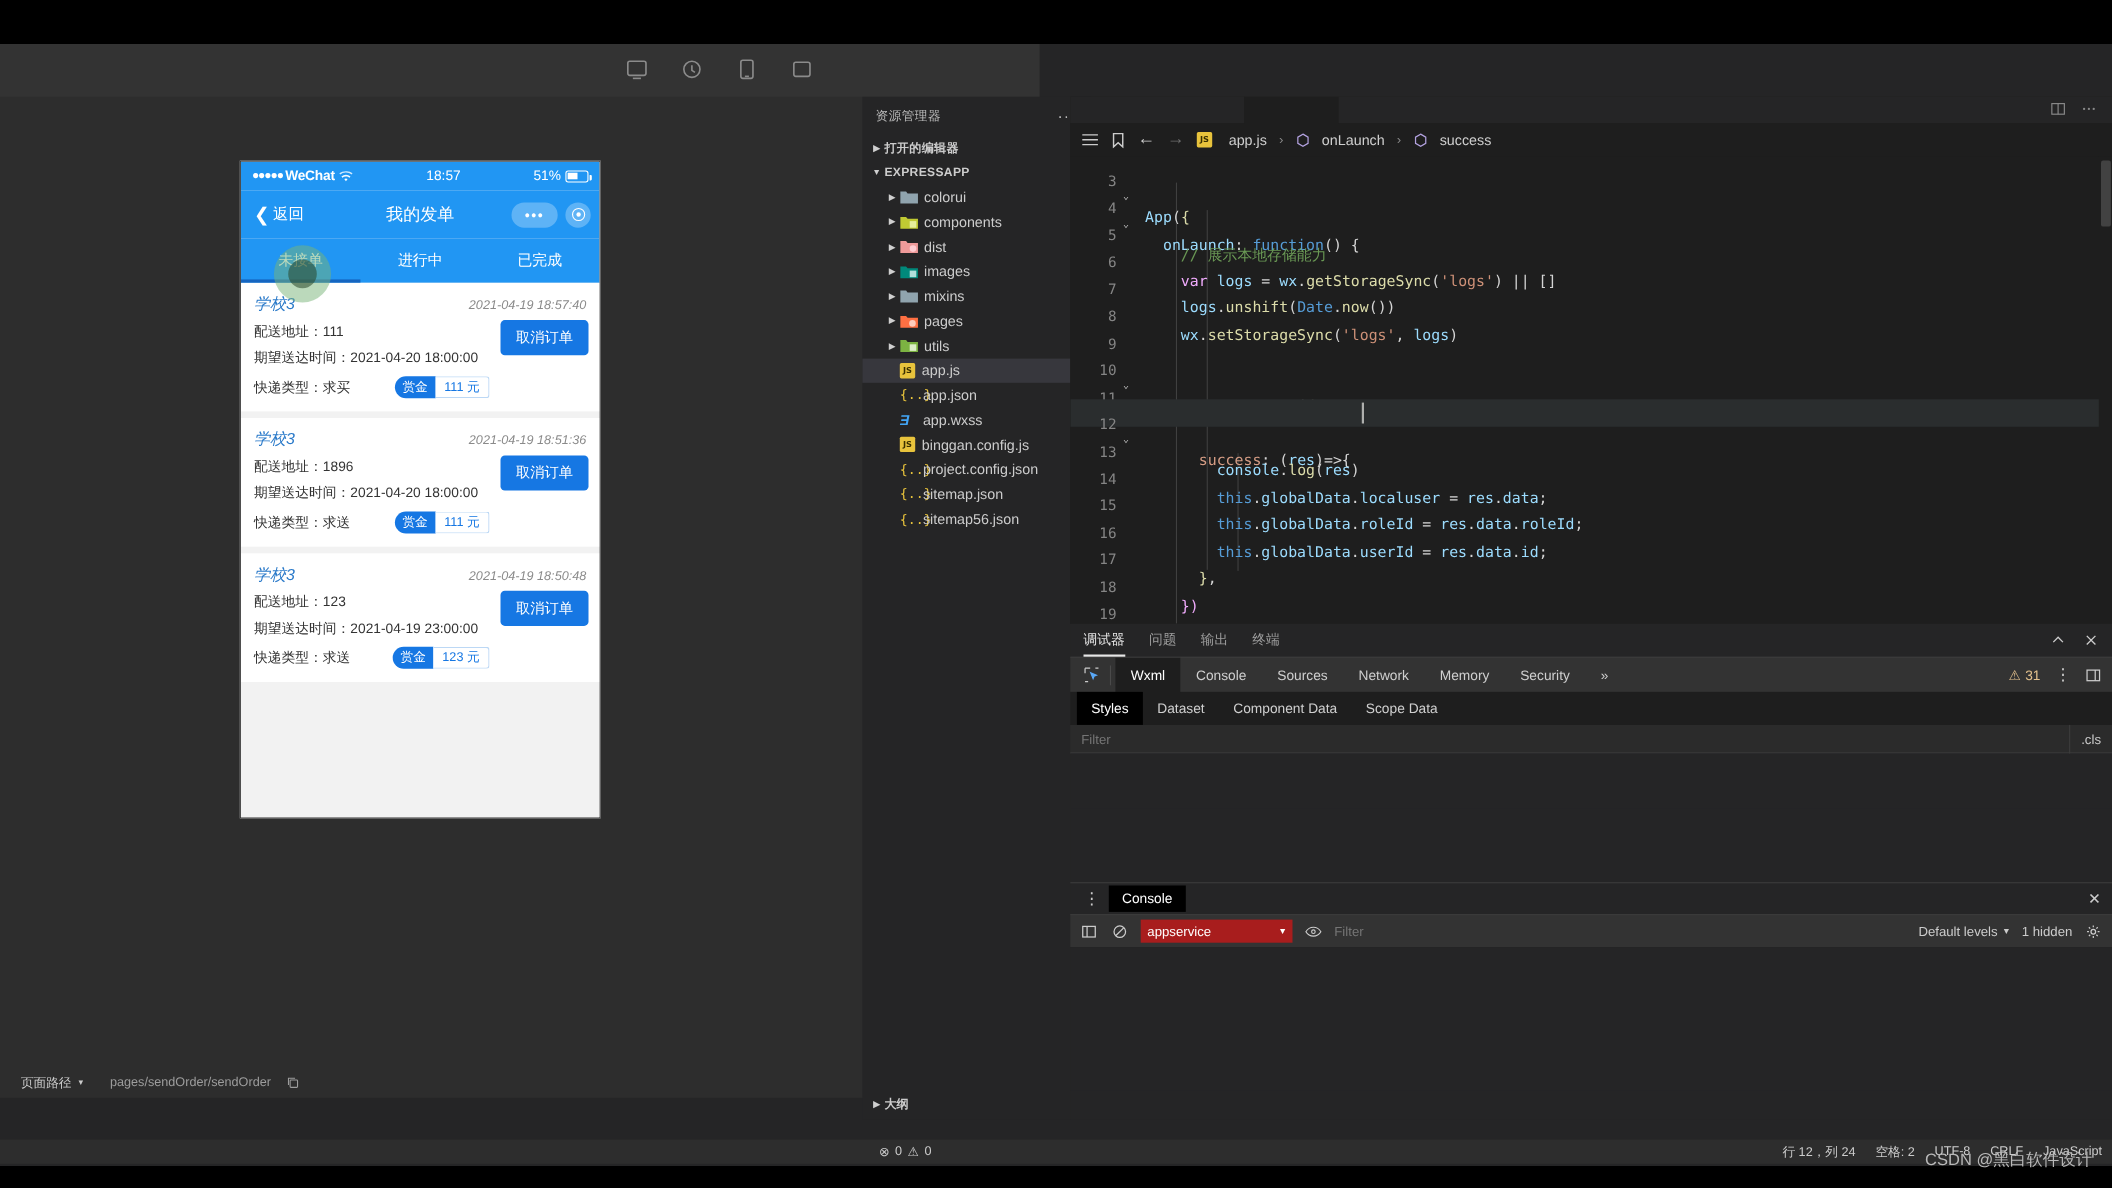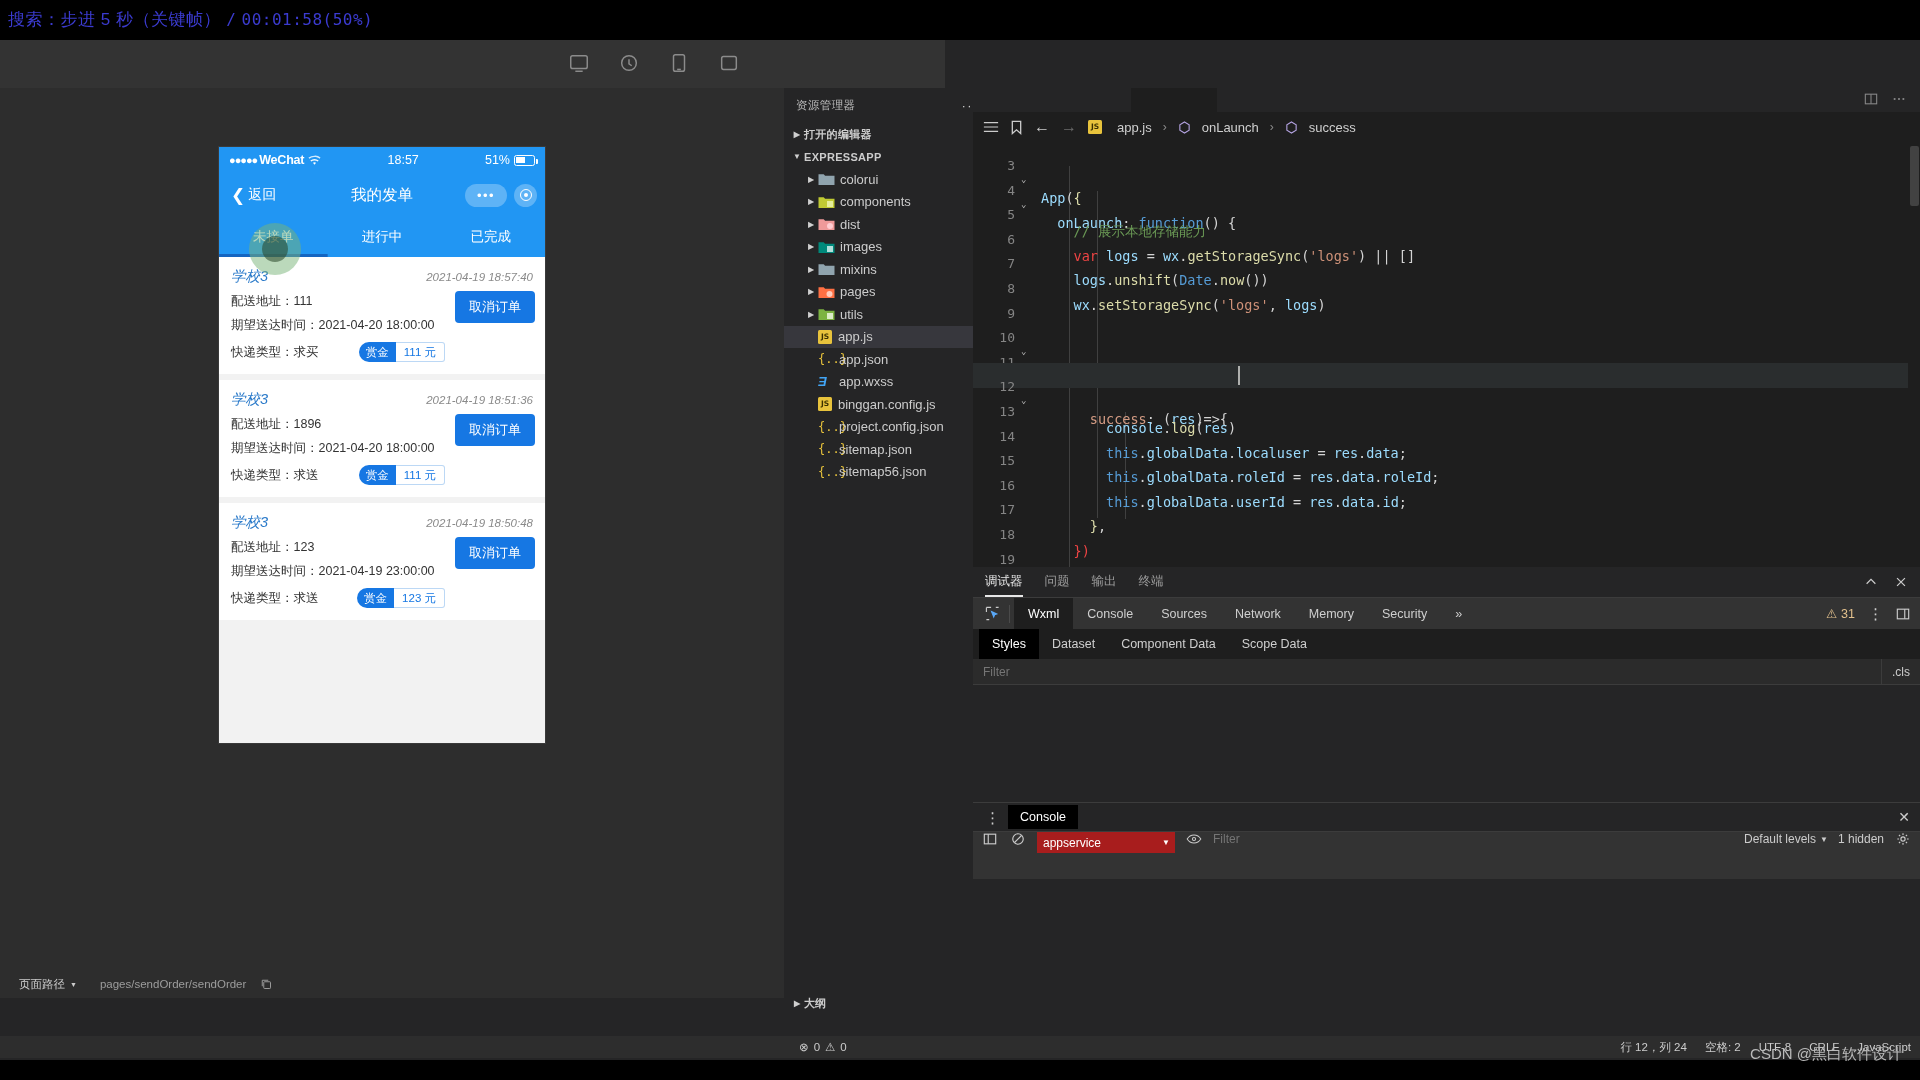--- a/index.html
+++ b/index.html
@@ -240,21 +240,21 @@
   .cline { position: relative; height: 24.6px; white-space: pre; }
   .cline.hl { background: #2a2d2e; }
   .gutter {
     position: absolute; left: 0; width: 42px; text-align: right;
     color: #858585; font-size: 13px;
   }
   .fold {
     position: absolute; left: 48px; width: 14px; color: #c5c5c5; font-size: 9px;
   }
   .ctext { position: absolute; left: 68px; }
-  .tk-kw { color: #ef4444; }
+  .tk-kw { color: #f0abfc; }
   .tk-var { color: #569cd6; }
   .tk-fn { color: #dcdcaa; }
   .tk-id { color: #9cdcfe; }
   .tk-str { color: #ce9178; }
   .tk-cm { color: #6a9955; }
   .tk-pl { color: #d4d4d4; }
   .tk-or { color: #d69d85; }
   .indent-guide {
     position: absolute; top: 0; bottom: 0; width: 1px; background: #404040;
   }
@@ -321,21 +321,21 @@
     position: absolute; left: 0; bottom: 0; width: 947px; height: 216px;
     background: #252526; border-top: 1px solid #3c3c3c;
   }
   .cd-head {
     height: 28px; display: flex; align-items: center; font-size: 12.5px;
     color: #cccccc; padding-left: 4px; position: relative;
   }
   .cd-tab { background:#000; color:#fff; padding: 5px 12px; font-size: 12.5px; }
   .cd-close { position:absolute; right: 10px; color: #cccccc; font-size: 14px; }
   .cd-toolbar {
-    height: 48px; background: #333333; display: flex; align-items: flex-start;
+    height: 30px; background: #333333; display: flex; align-items: center;
     gap: 10px; padding: 0 8px; border-top: 1px solid #3c3c3c;
   }
   .ctb-icon { color:#cccccc; width: 18px; display:flex; justify-content:center; }
   .ctx-select {
     background: #a81d1d; color: #ffffff; font-size: 12px;
     height: 21px; width: 138px; display:flex; align-items:center;
     padding: 0 6px; position: relative;
   }
   .ctx-select span.caret { position:absolute; right:5px; font-size:8px; }
   .console-filter {
@@ -360,25 +360,20 @@
     position: absolute; right: 18px; bottom: 16px;
     color: #b9b9b9; font-size: 15px;
   }
   svg { display:block; }
 </style>
 </head>
 <body>
 
 <div id="root">
 
-  <div class="topbar">
-    <span>搜索：步进 5 秒（关键帧）</span>
-    <span class="mono">/</span>
-    <span class="mono">00:01:58(50%)</span>
-  </div>
 
   <div class="ide">
 
     <div class="sim-col">
       <div class="sim-toolbar">
         <div class="sim-tool-icons">
           <span class="tico">
             <svg width="22" height="22" viewBox="0 0 24 24" fill="none" stroke="currentColor" stroke-width="1.6">
               <rect x="3" y="4" width="18" height="14" rx="2"></rect>
                 <path d="M8 21h8"></path>

